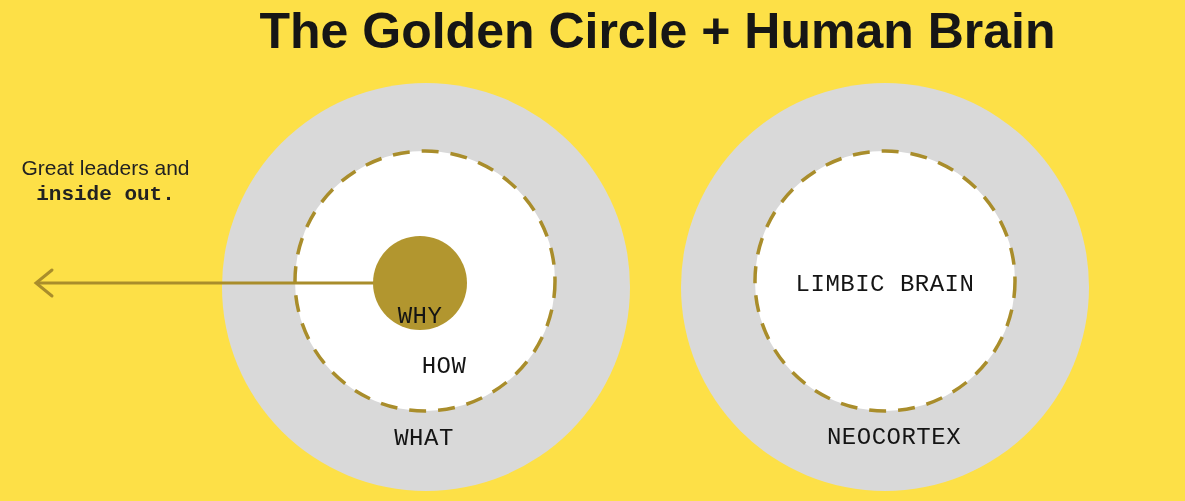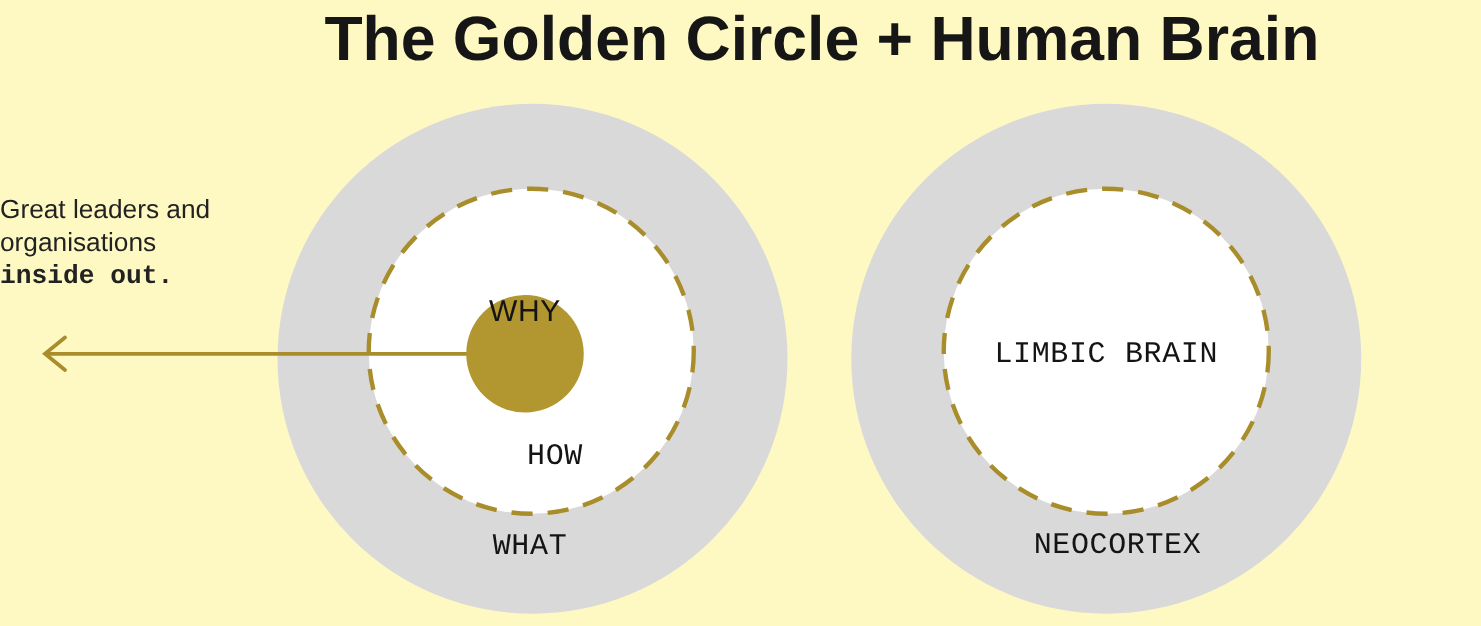--- a/index.html
+++ b/index.html
@@ -3,21 +3,21 @@
 <meta charset="utf-8">
 <style>
   * { margin: 0; padding: 0; box-sizing: border-box; }
   html, body { background: #ffffff; }
   body { font-family: "Liberation Sans", sans-serif; color: #161616; }
 
   .canvas {
     position: relative;
     width: 1185px;
     height: 501px;
-    background: #fef9c3;
+    background: #fde047;
     overflow: hidden;
   }
 
   .title {
     position: absolute;
     top: 2px;
     left: 130px;
     width: 1055px;
     text-align: center;
     font-size: 50px;
@@ -61,22 +61,23 @@
     stroke-linejoin: miter;
   }
 
   .why-circle {
     position: absolute;
     left: 373px; top: 236px;
     width: 94px; height: 94px;
     border-radius: 50%;
     background: var(--gold-fill, #b2962f);
     display: flex;
-    align-items: flex-start;
+    align-items: flex-end;
     justify-content: center;
+    font-family: Liberation Mono, monospace;
   }
 
   .label {
     position: absolute;
     transform: translate(-50%, -50%);
     font-size: 24px;
     letter-spacing: 0.5px;
     color: #141414;
     white-space: nowrap;
     font-family: Liberation Mono, monospace;
@@ -89,21 +90,21 @@
   .why-label {
     font-size: 24px;
     letter-spacing: 0.5px;
     color: #141414;
   }
 
   .annotation {
     position: absolute;
     left: 0; top: 154px;
     width: 211px;
-    text-align: left;
+    text-align: center;
     font-size: 21px;
     line-height: 27px;
     color: #222222;
   }
   .annotation .bold { font-weight: 700; font-family: Liberation Mono, monospace; }
 </style>
 </head>
 <body>
 
 <div class="canvas">
@@ -124,17 +125,16 @@
     <span class="why-label">WHY</span>
   </div>
 
   <div class="label label-how">HOW</div>
   <div class="label label-what">WHAT</div>
   <div class="label label-limbic">LIMBIC BRAIN</div>
   <div class="label label-neocortex">NEOCORTEX</div>
 
   <div class="annotation">
     <div>Great leaders and</div>
-    <div>organisations</div>
     <div class="bold">inside out.</div>
   </div>
 
 </div>
 
 </body></html>

